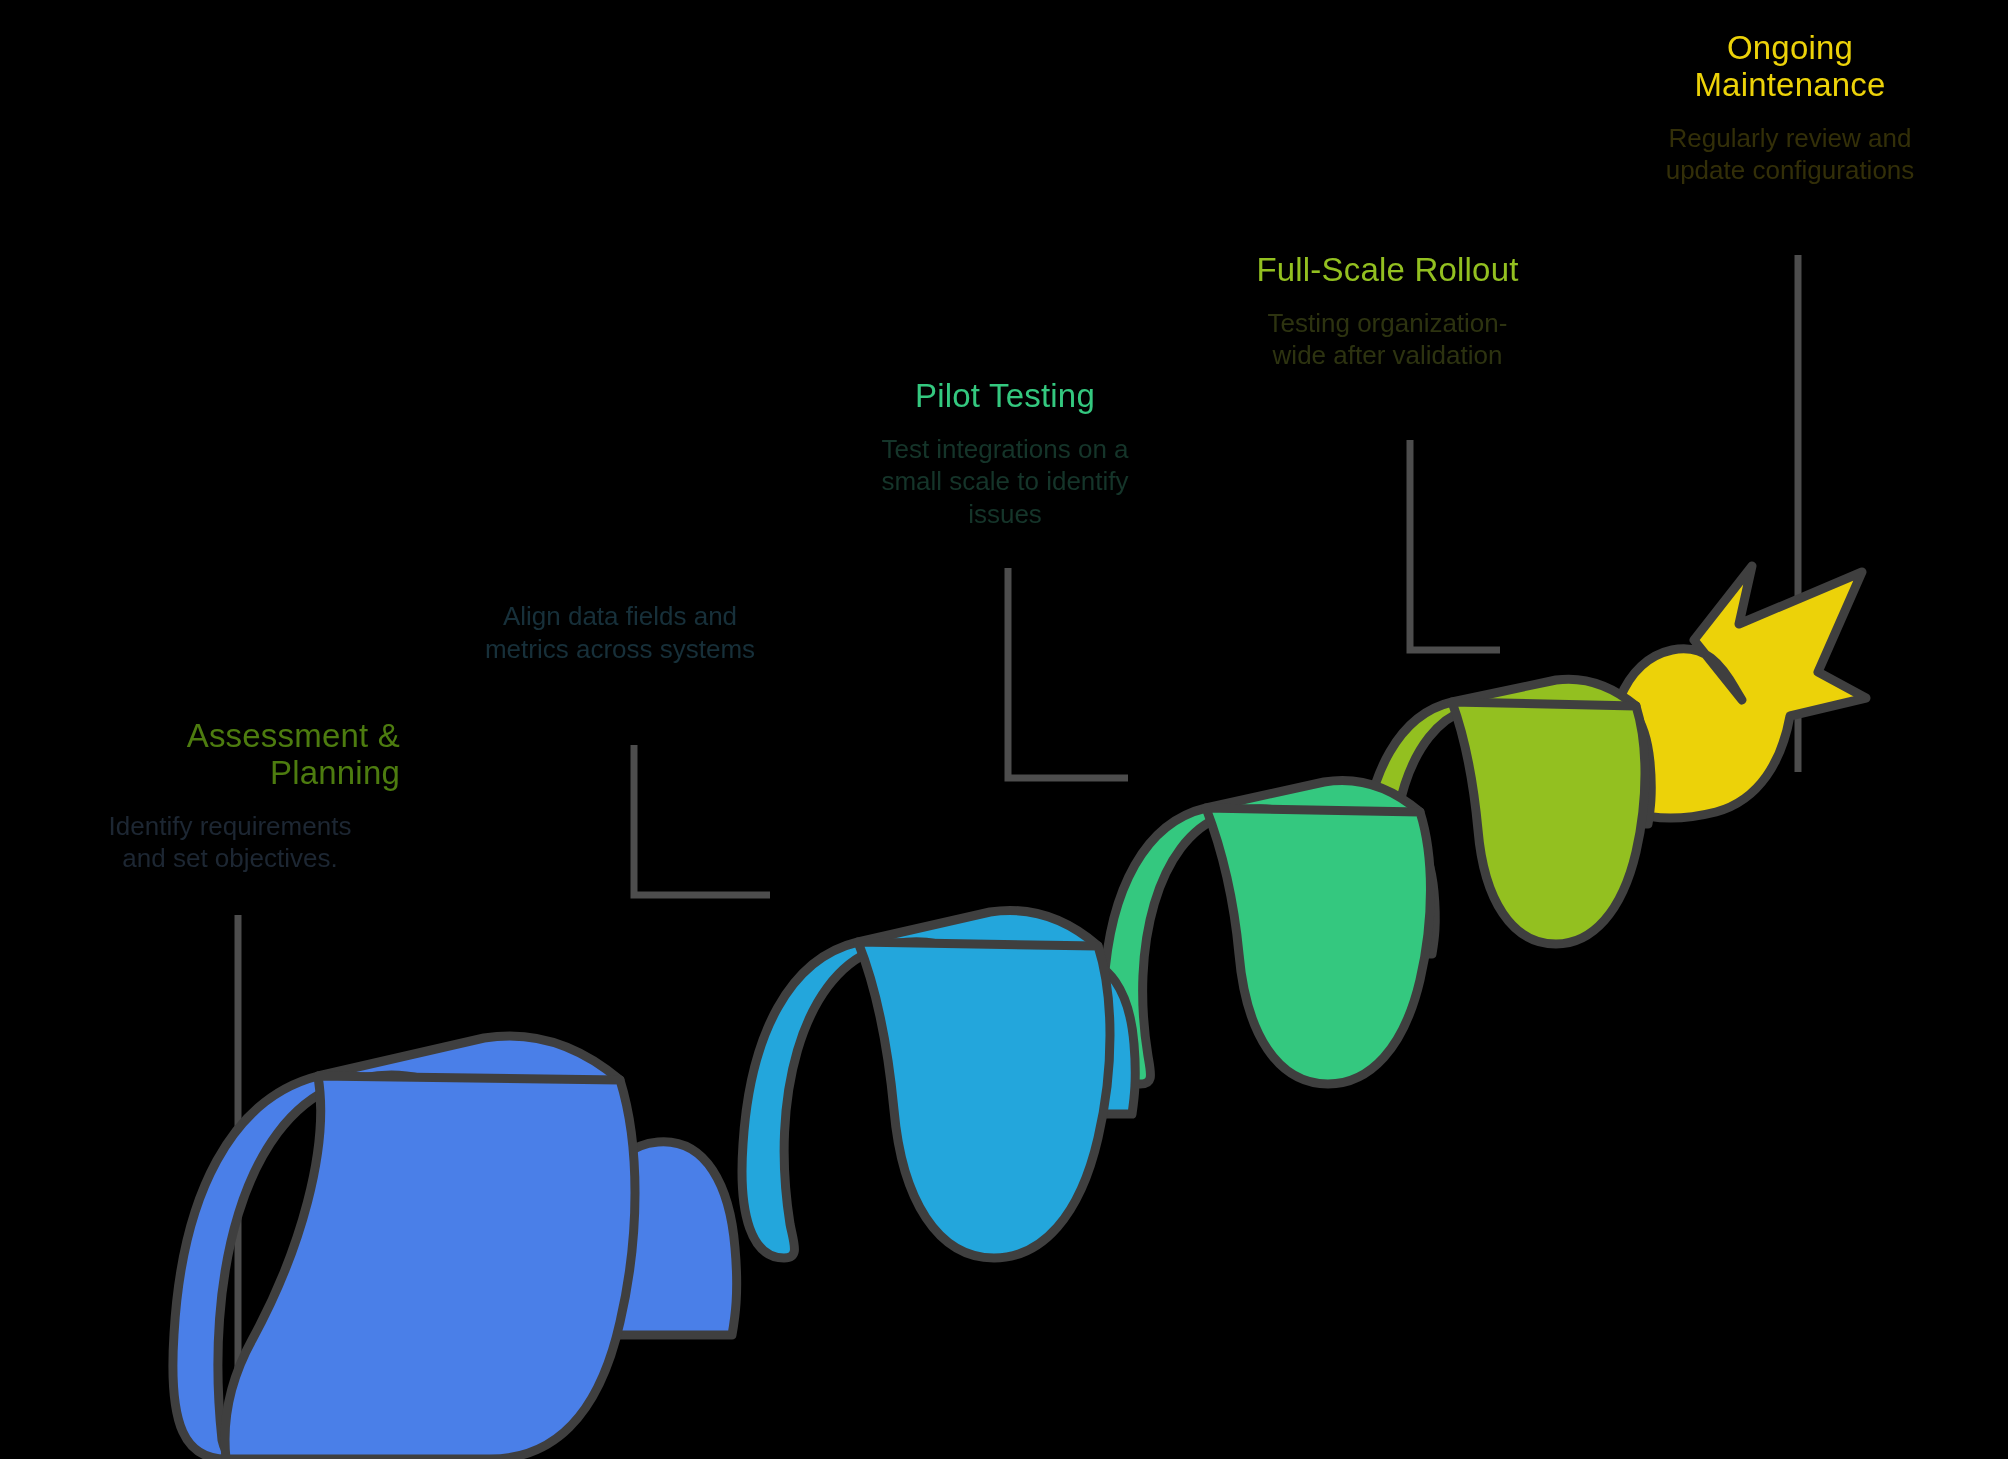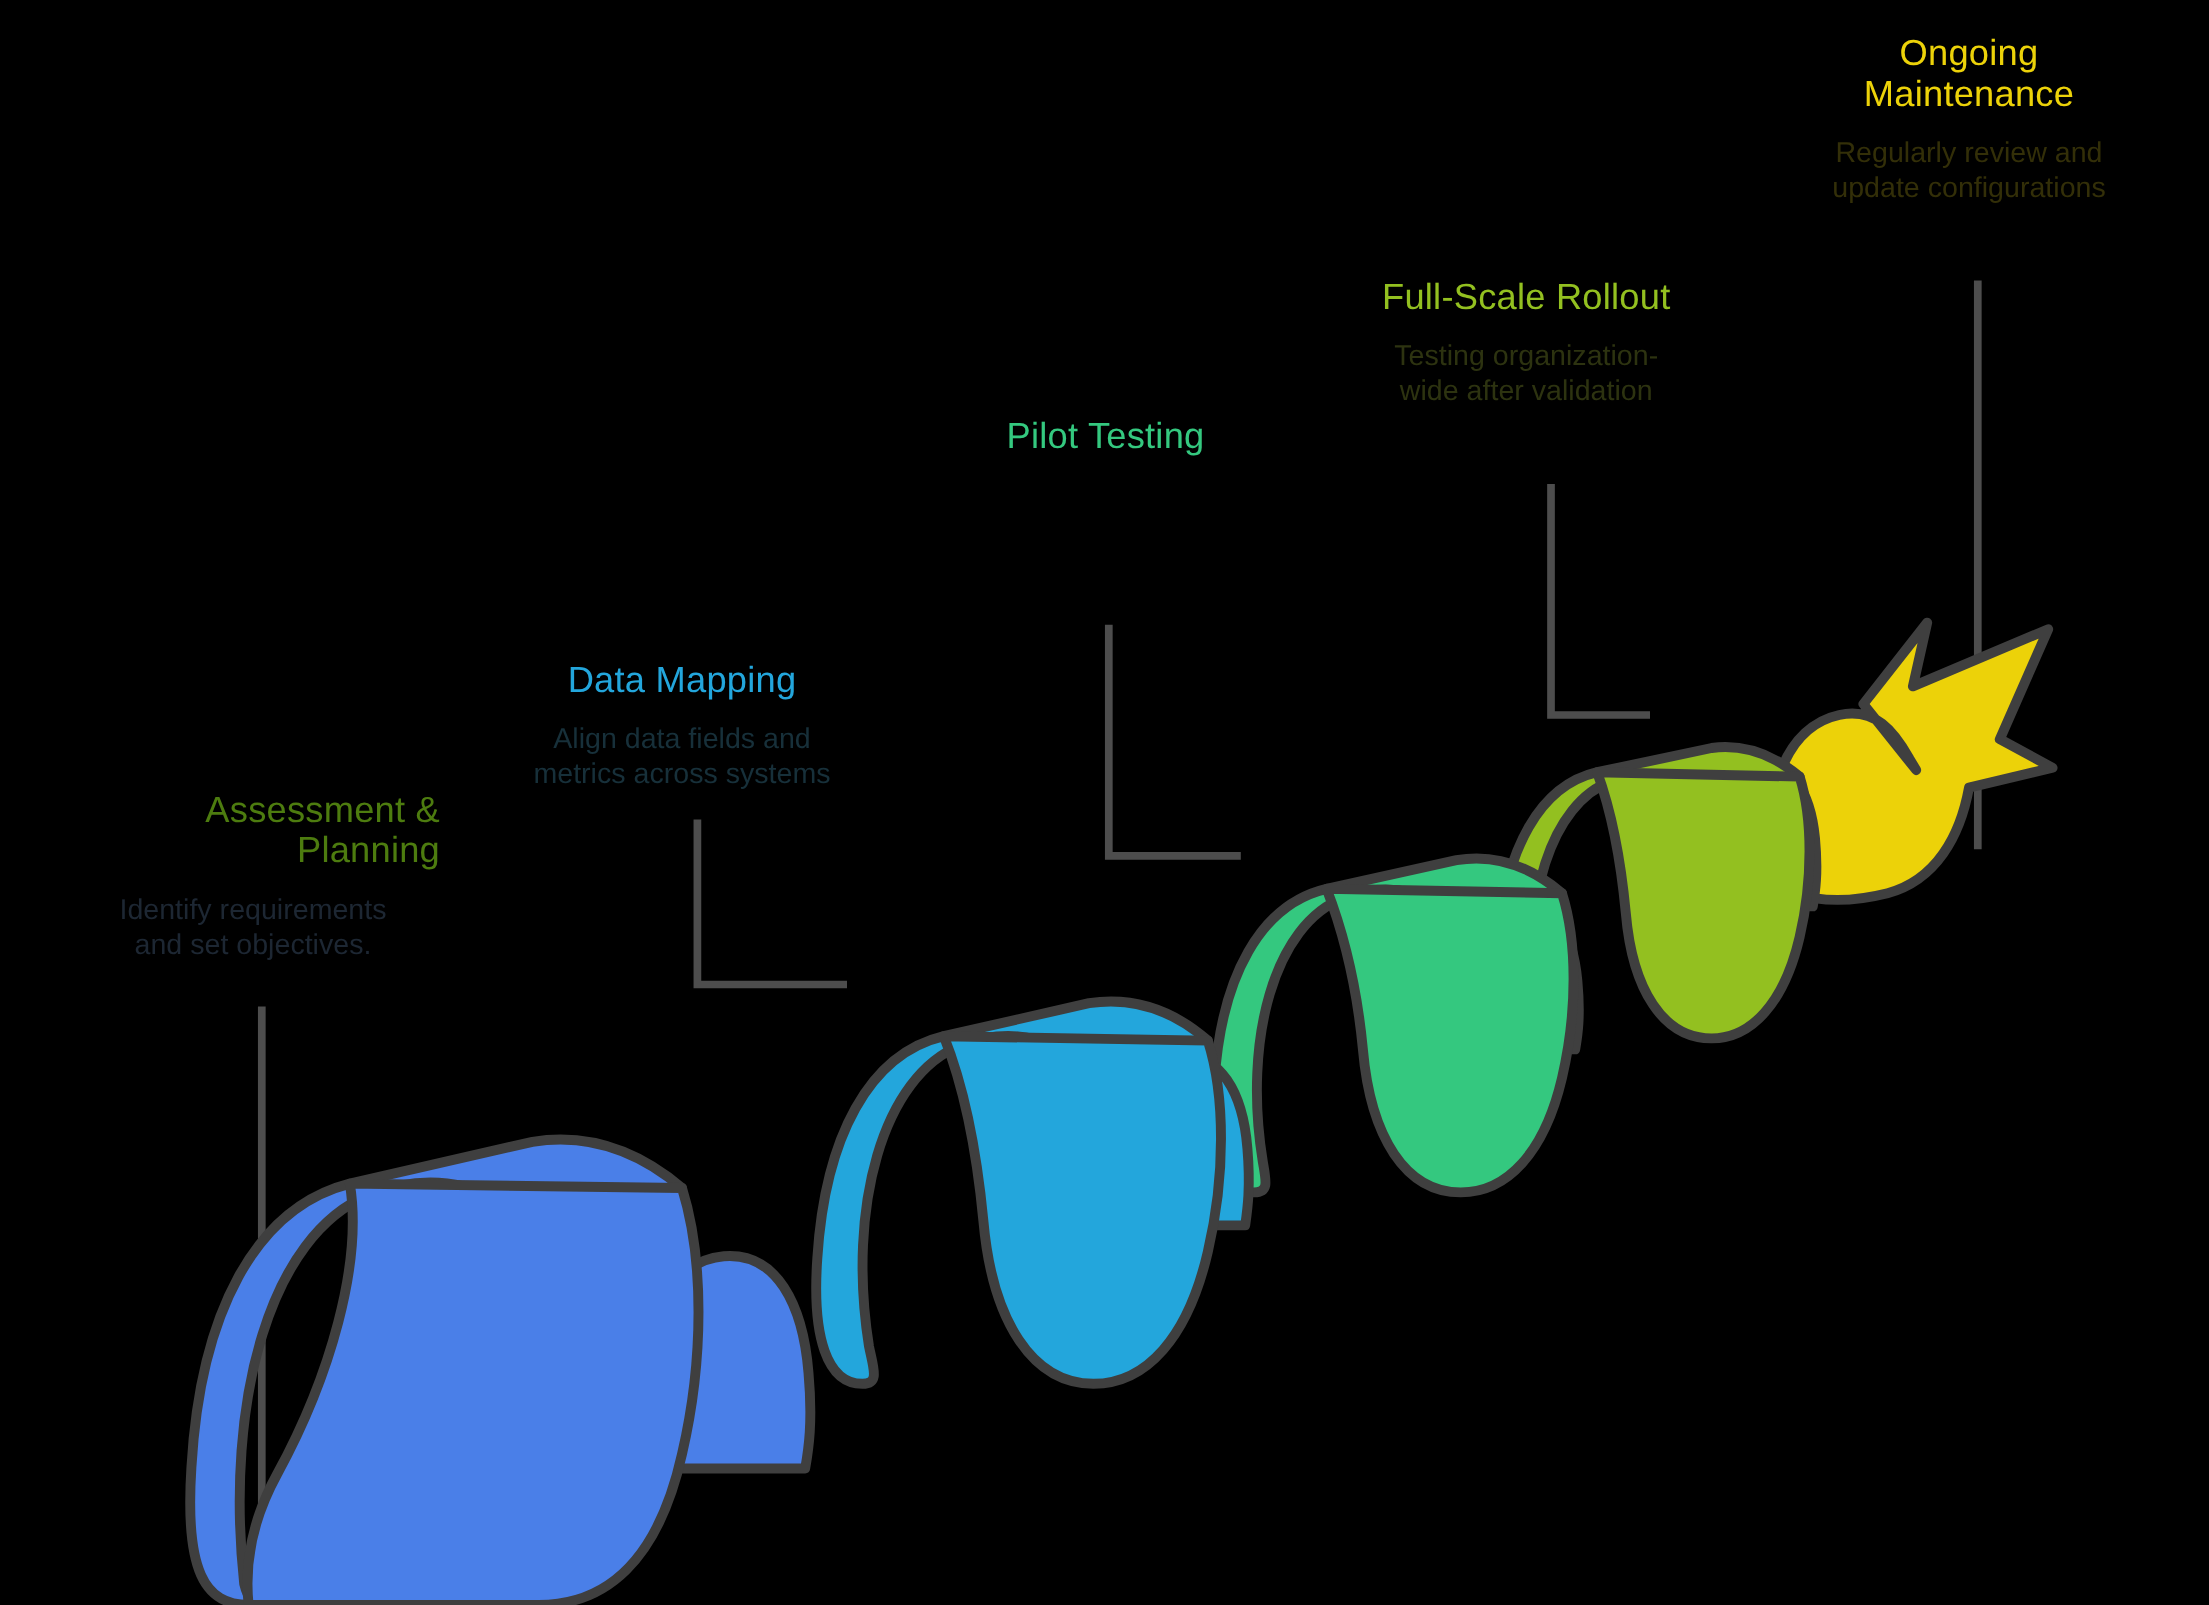--- a/index.html
+++ b/index.html
@@ -199,27 +199,29 @@
   </svg>
 
   <div class="label-group" id="label-0">
     <div class="stage-title">Assessment &amp;
 Planning</div>
     <div class="stage-desc">Identify requirements
 and set objectives.</div>
   </div>
 
   <div class="label-group" id="label-1">
-    <div class="stage-title">Data Mapping</div>
     <div class="stage-desc">Align data fields and
 metrics across systems</div>
   </div>
 
   <div class="label-group" id="label-2">
     <div class="stage-title">Pilot Testing</div>
+    <div class="stage-desc">Test integrations on a
+small scale to identify
+issues</div>
   </div>
 
   <div class="label-group" id="label-3">
     <div class="stage-title">Full-Scale Rollout</div>
     <div class="stage-desc">Testing organization-
 wide after validation</div>
   </div>
 
   <div class="label-group" id="label-4">
     <div class="stage-title">Ongoing

